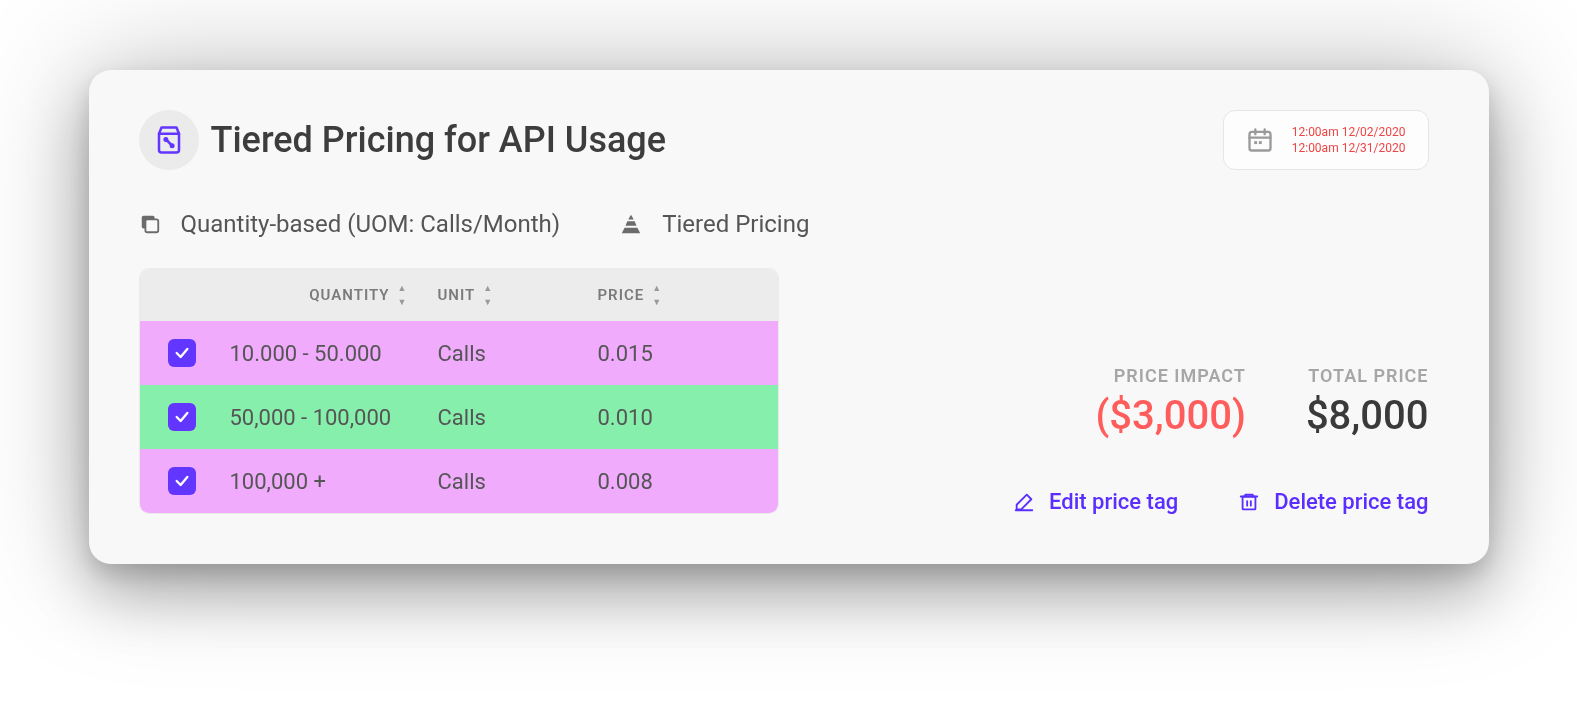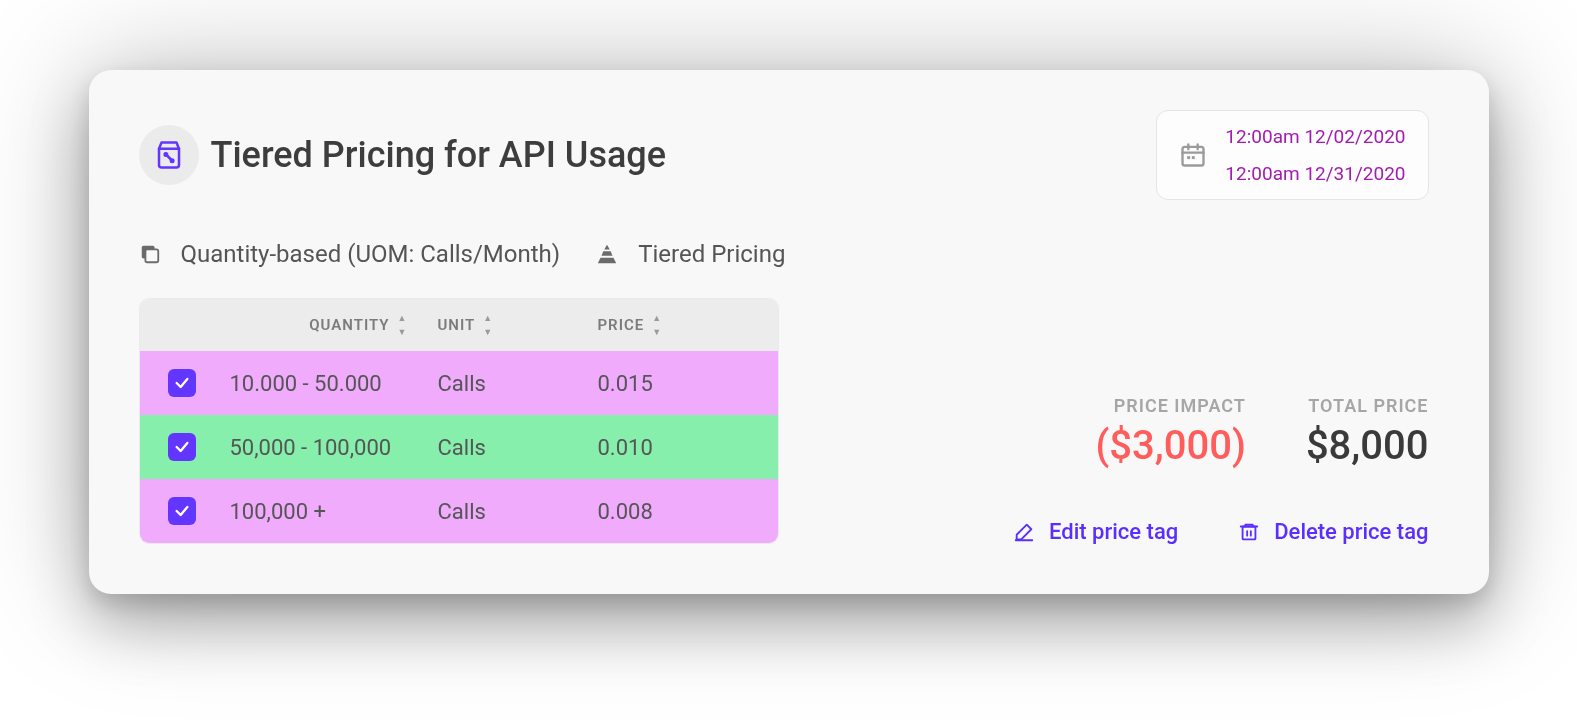--- a/index.html
+++ b/index.html
@@ -53,27 +53,27 @@
   .date-box{
     border:1px solid var(--border);
     border-radius:12px;
     padding:14px 22px;
     display:flex;
     align-items:center;
     gap:18px;
     background:#fdfdfd;
   }
   .date-box .dates{
-    display:flex;flex-direction:column;gap:14px;
-    font-size:19px;color:#a21caf;
+    display:flex;flex-direction:column;gap:2px;
+    font-size:12px;color:#ef4444;
   }
   .meta-row{
     margin-top:40px;
     display:flex;
-    gap:36px;
+    gap:60px;
     align-items:center;
     font-size:24px;
     color:#555;
   }
   .meta-item{display:flex;align-items:center;gap:20px;}
   .content{
     margin-top:30px;
     display:flex;
     gap:60px;
     align-items:stretch;

